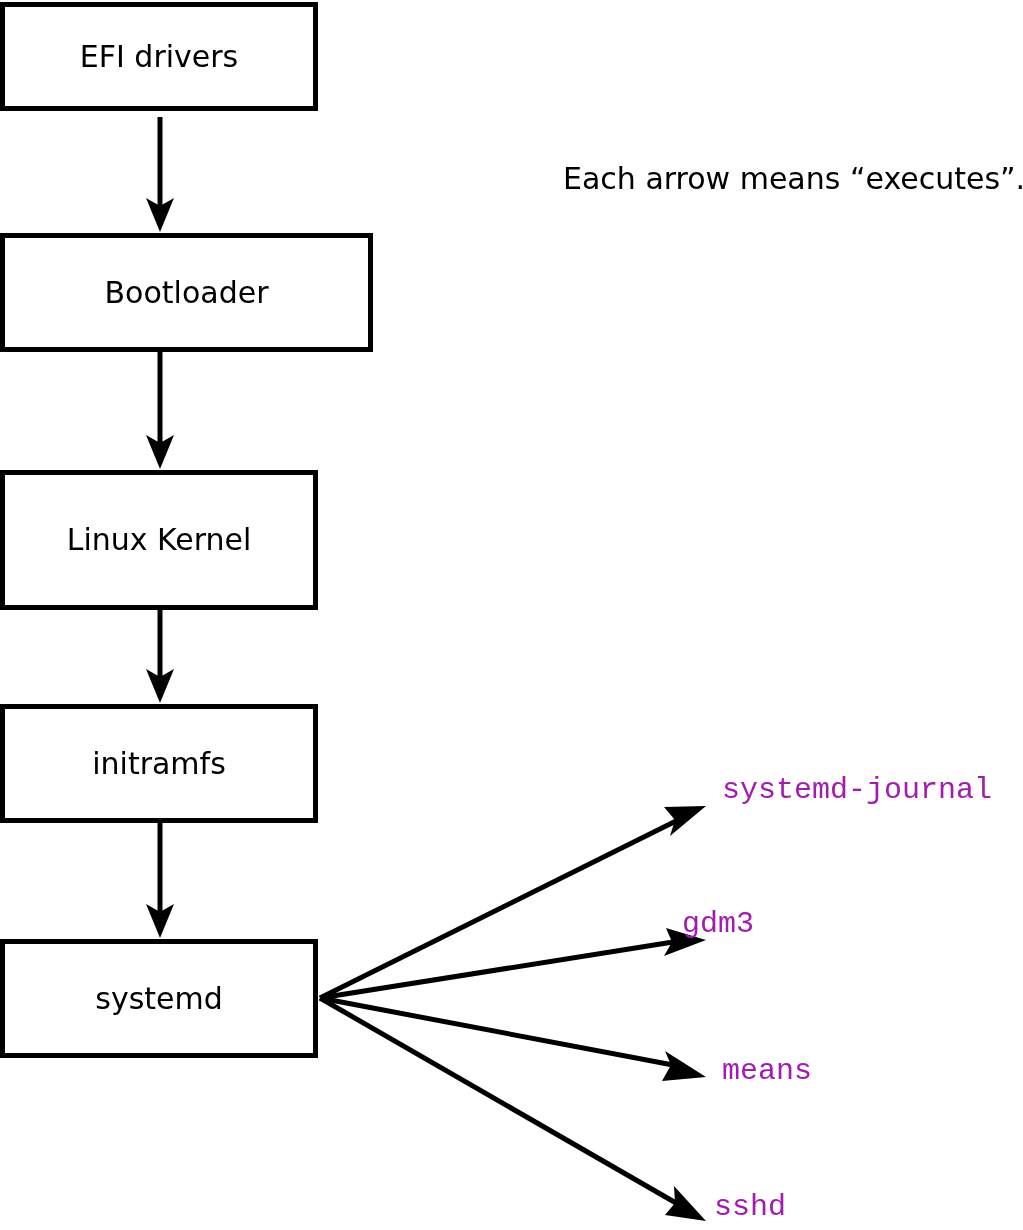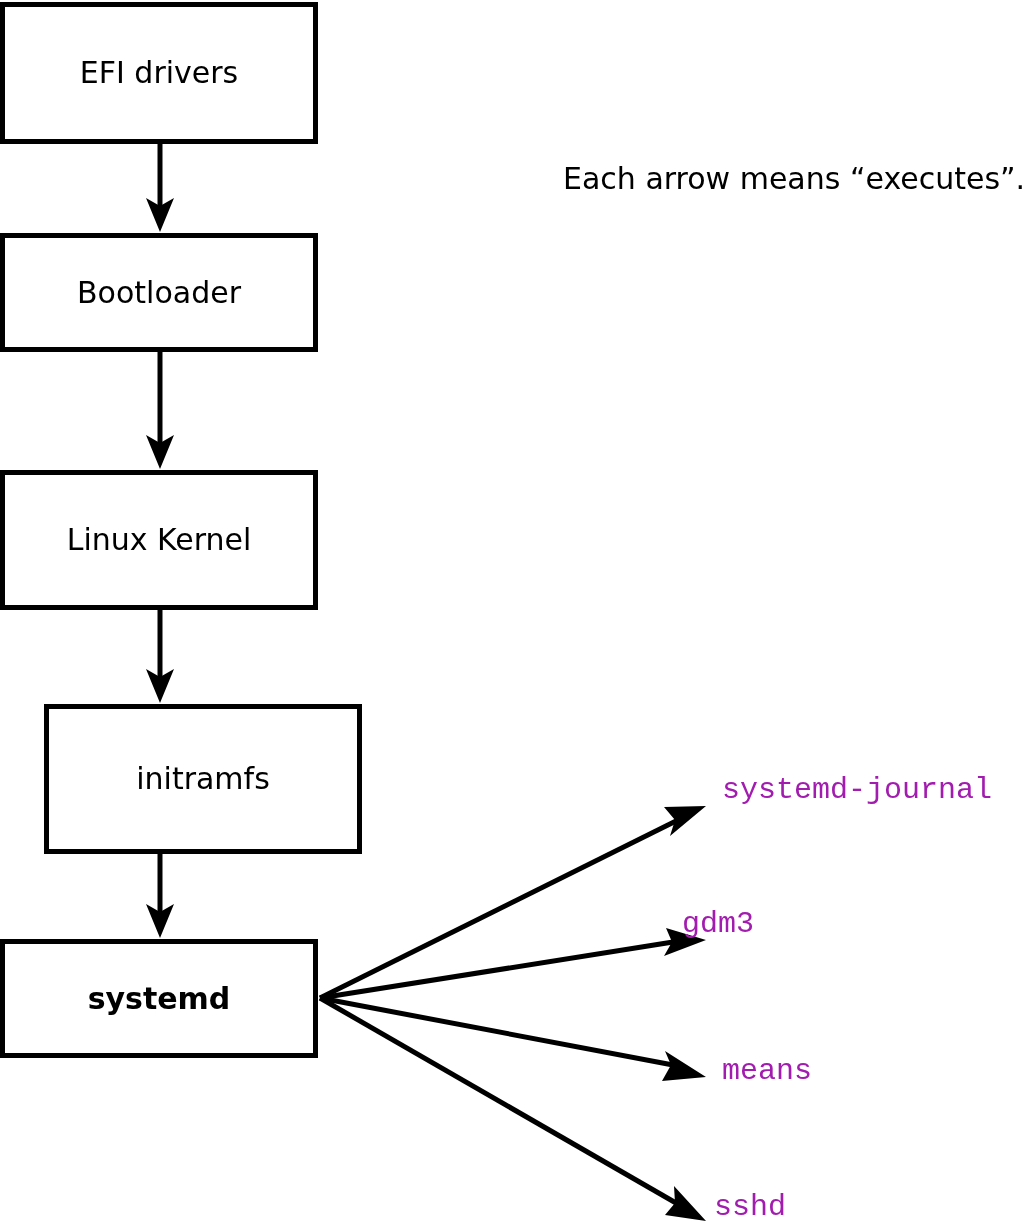--- a/index.html
+++ b/index.html
@@ -99,37 +99,37 @@
     <g>
       <line x1="320" y1="998" x2="673" y2="1065" stroke="#000000" stroke-width="5"></line>
       <path d="M 706 1077 L 665 1051 L 671 1065 L 662 1081 Z" fill="#000000"></path>
     </g>
     <g>
       <line x1="320" y1="998" x2="676" y2="1203" stroke="#000000" stroke-width="5"></line>
       <path d="M 706 1221 L 665 1215 L 675 1203 L 674 1186 Z" fill="#000000"></path>
     </g>
   </svg>
 
-  <div class="node-box" style="left:0px; top:2px; width:318px; height:142px;">
+  <div class="node-box" style="left:0px; top:2px; width:318px; height:109px;">
     <span class="node-label">EFI drivers</span>
   </div>
 
-  <div class="node-box" style="left:0px; top:233px; width:318px; height:119px;">
+  <div class="node-box" style="left:0px; top:233px; width:373px; height:119px;">
     <span class="node-label">Bootloader</span>
   </div>
 
   <div class="node-box" style="left:0px; top:470px; width:318px; height:140px;">
     <span class="node-label">Linux Kernel</span>
   </div>
 
-  <div class="node-box" style="left:0px; top:704px; width:318px; height:150px;margin-left:44px;">
+  <div class="node-box" style="left:0px; top:704px; width:318px; height:119px;">
     <span class="node-label">initramfs</span>
   </div>
 
-  <div class="node-box" style="left:0px; top:939px; width:318px; height:119px;font-weight:bold;">
+  <div class="node-box" style="left:0px; top:939px; width:318px; height:119px;">
     <span class="node-label">systemd</span>
   </div>
 
   <div class="legend-text" style="left:563px; top:164px;">Each arrow means “executes”.</div>
 
   <div class="leaf-label" style="left:722px; top:775px;">systemd-journal</div>
   <div class="leaf-label" style="left:682px; top:909px;">gdm3</div>
   <div class="leaf-label" style="left:722px; top:1056px;">means</div>
   <div class="leaf-label" style="left:714px; top:1192px;">sshd</div>
 

